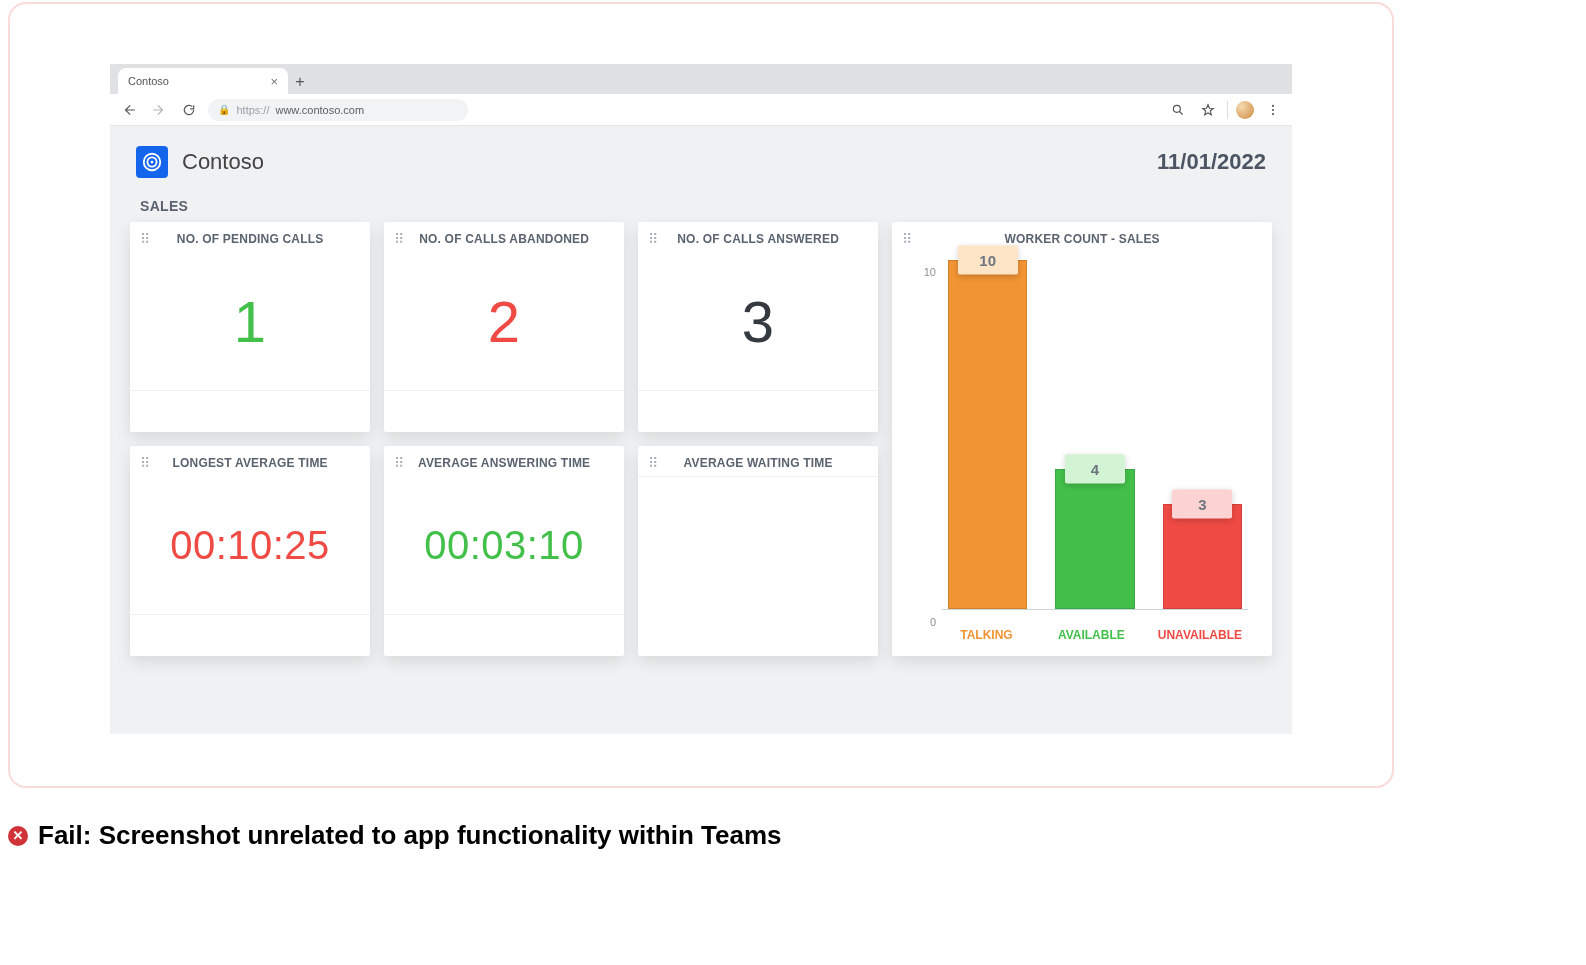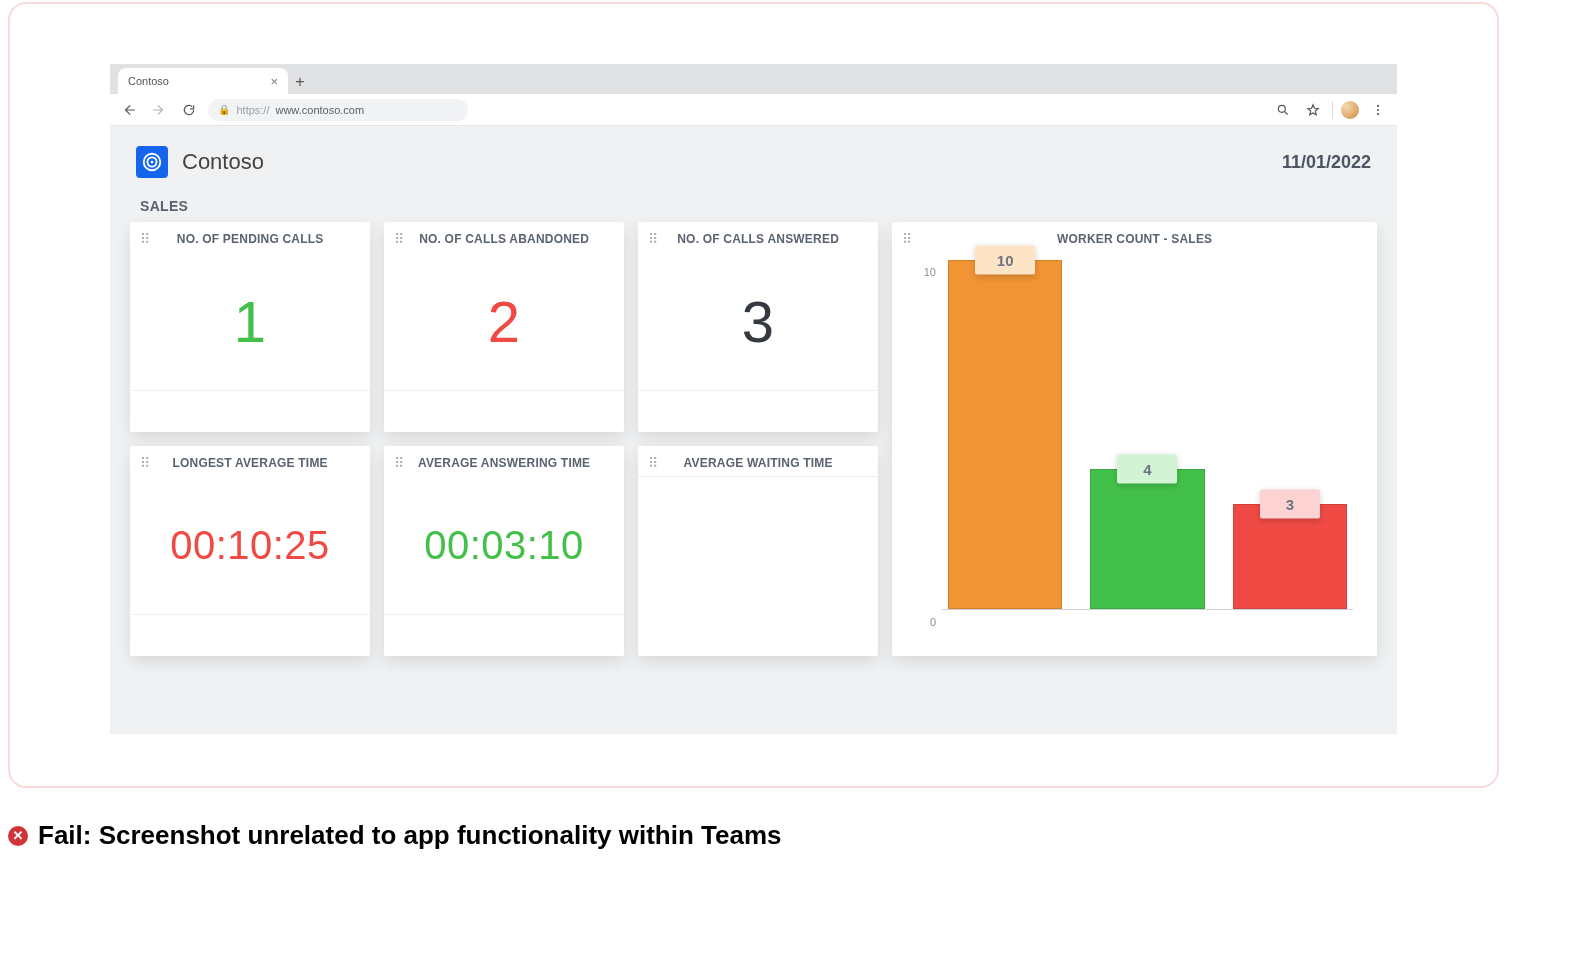--- a/index.html
+++ b/index.html
@@ -1,18 +1,18 @@
 <!DOCTYPE html>
 <html><head>
 <meta charset="utf-8">
 <style>
   * { box-sizing: border-box; margin: 0; padding: 0; }
   html, body { width: 1586px; height: 965px; font-family: "Segoe UI", Arial, sans-serif; background: #fff; }
   .outer-frame {
-    position: absolute; left: 8px; top: 2px; width: 1491px; height: 786px;
+    position: absolute; left: 8px; top: 2px; width: 1386px; height: 786px;
     border: 2px solid #fbdada; border-radius: 18px; background: #fff;
   }
   
   .browser {
     position: absolute; left: 100px; top: 60px; right: 100px; height: 670px;
     background: #f0f1f2; border-radius: 2px;
   }
   .tab-strip {
     height: 30px; background: #dfe1e3; display: flex; align-items: flex-end; padding-left: 8px;
   }
@@ -44,21 +44,21 @@
   .header {
     display:flex; align-items:center; justify-content:space-between;
     padding: 20px 26px 6px 26px;
   }
   .brand { display:flex; align-items:center; gap:14px; }
   .logo {
     width:32px; height:32px; background:#1565ec; border-radius:4px; display:flex; align-items:center; justify-content:center;
   }
   .logo svg { width:22px; height:22px; }
   .brand-name { font-size:22px; color:#444; font-weight:500; }
-  .date { font-size:18px; color:#4b5563; font-weight:700; }
+  .date { font-size:22px; color:#4b5563; font-weight:700; }
   .section-label { padding: 14px 20px 8px 30px; font-size:14px; font-weight:700; color:#5a6370; letter-spacing:.3px; }
 
   .dash {
     display:grid; grid-template-columns: 240px 240px 240px 1fr; grid-template-rows: 210px 210px;
     gap: 14px; padding: 0 20px 20px 20px;
   }
   .card {
     background:#fff; border-radius:2px; box-shadow: 0 6px 16px rgba(0,0,0,.10);
     display:flex; flex-direction:column; overflow:hidden; position:relative;
   }
@@ -231,20 +231,25 @@
                   <div class="barwrap">
                     <div class="bar" style="height: 40%; background: rgb(67, 192, 74);"></div>
                     <div class="bar-label" style="background: rgb(210, 243, 212); color: rgb(108, 117, 128); top: 60%;">4</div>
                   </div>
                   <div class="barwrap">
                     <div class="bar" style="height: 30%; background: rgb(240, 74, 68);"></div>
                     <div class="bar-label" style="background: rgb(252, 211, 210); color: rgb(108, 117, 128); top: 70%;">3</div>
                   </div>
                 </div>
             </div>
+            <div class="xaxis" id="xaxis">
+                <div class="xcat" style="color: rgb(241, 148, 51);">TALKING</div>
+                <div class="xcat" style="color: rgb(67, 192, 74);">AVAILABLE</div>
+                <div class="xcat" style="color: rgb(240, 74, 68);">UNAVAILABLE</div>
+              </div>
           </div>
         </div>
 
         <div class="card">
           <div class="card-head">
             <span class="drag">⠿</span>
             <span class="card-title">LONGEST AVERAGE TIME</span>
           </div>
           <div class="card-body">
               <div class="time-metric red">00:10:25</div>

